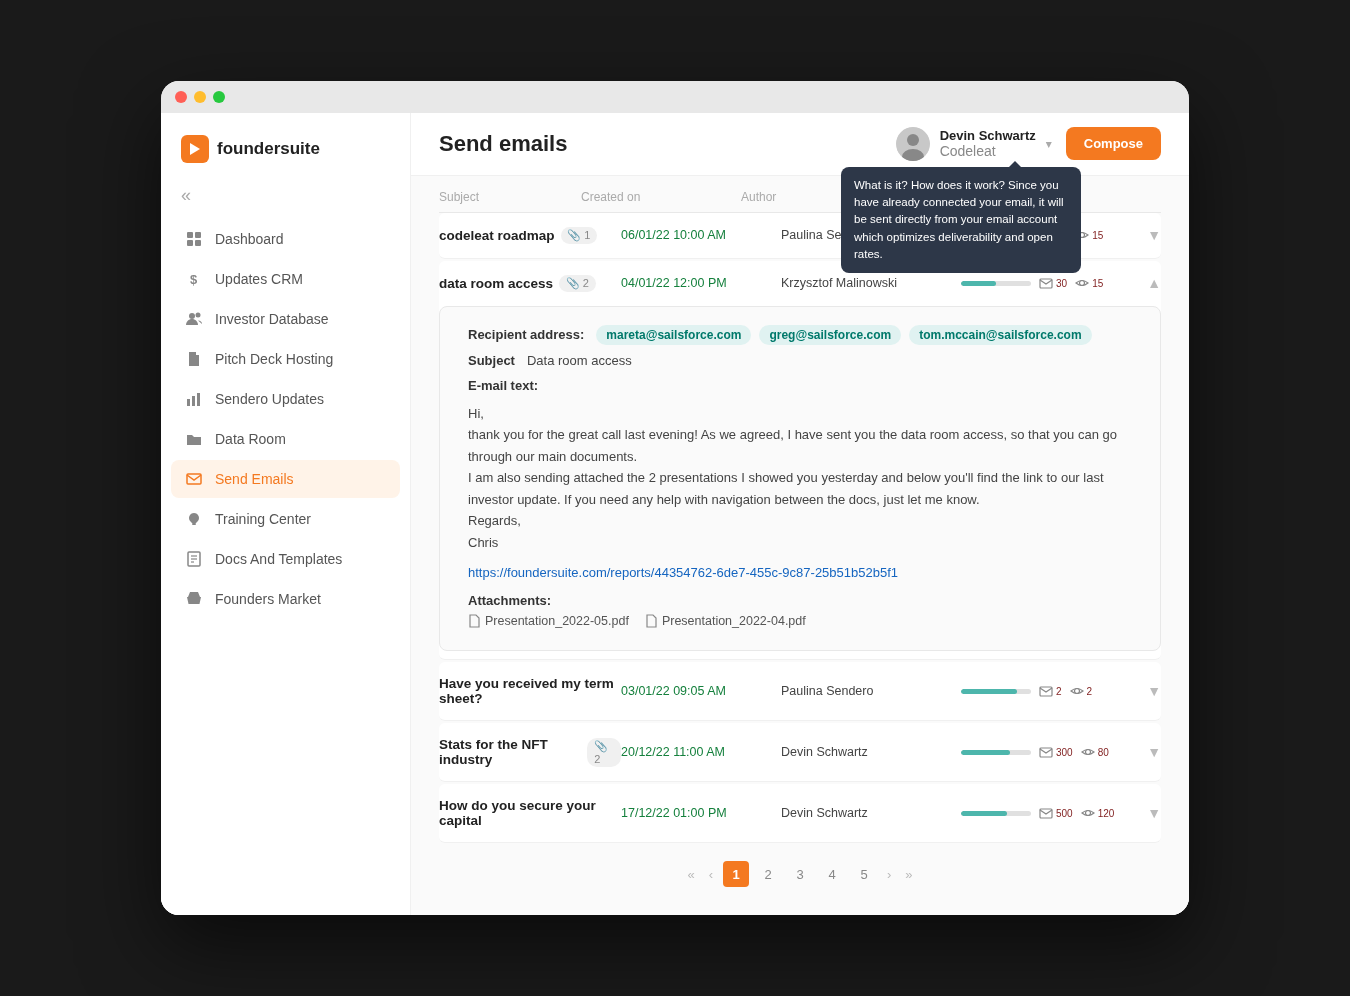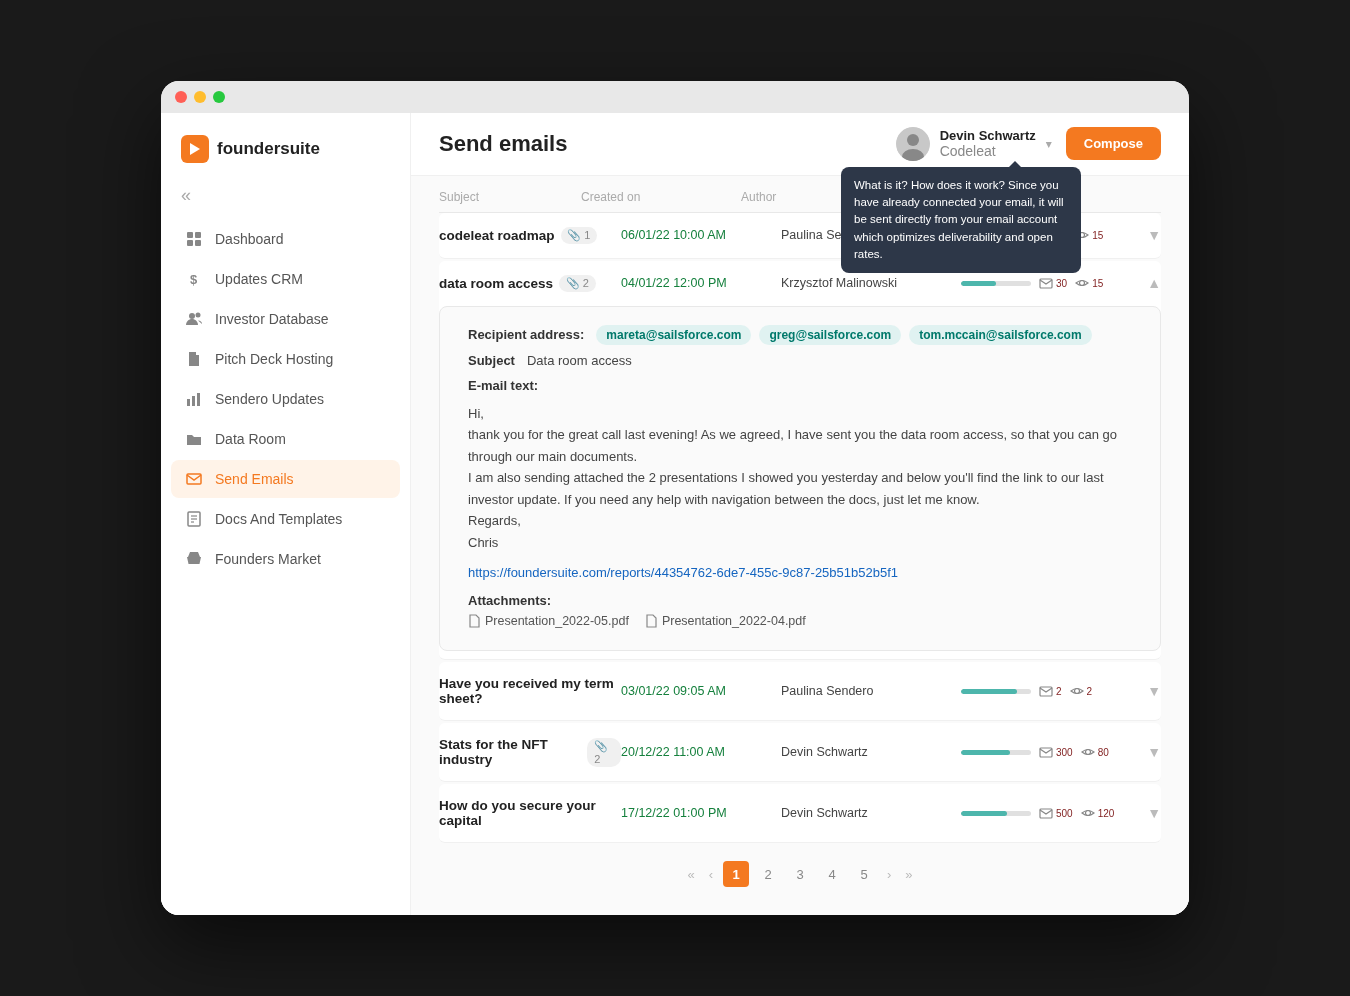--- a/index.html
+++ b/index.html
@@ -421,20 +421,29 @@
               <svg width="16" height="16" viewBox="0 0 16 16" fill="currentColor">
                 <rect x="1" y="3" width="14" height="10" rx="1" fill="none" stroke="currentColor" stroke-width="1.5"></rect>
                 <path d="M1 4l7 5 7-5" stroke="currentColor" stroke-width="1.5" fill="none"></path>
               </svg>
             </span>
             <span>Send Emails</span>
           </div>
           <div class="nav-item">
             <span class="nav-icon">
               <svg width="16" height="16" viewBox="0 0 16 16" fill="currentColor">
+                <path d="M8 2a5 5 0 013.5 8.5L10 12H6l-1.5-1.5A5 5 0 018 2z"></path>
+                <rect x="6" y="12" width="4" height="2" rx="1"></rect>
+              </svg>
+            </span>
+            <span>Training Center</span>
+          </div>
+          <div class="nav-item">
+            <span class="nav-icon">
+              <svg width="16" height="16" viewBox="0 0 16 16" fill="currentColor">
                 <rect x="2" y="1" width="12" height="14" rx="1" fill="none" stroke="currentColor" stroke-width="1.5"></rect>
                 <line x1="5" y1="5" x2="11" y2="5" stroke="currentColor" stroke-width="1.2"></line>
                 <line x1="5" y1="8" x2="11" y2="8" stroke="currentColor" stroke-width="1.2"></line>
                 <line x1="5" y1="11" x2="8" y2="11" stroke="currentColor" stroke-width="1.2"></line>
               </svg>
             </span>
             <span>Docs And Templates</span>
           </div>
           <div class="nav-item">
             <span class="nav-icon">

